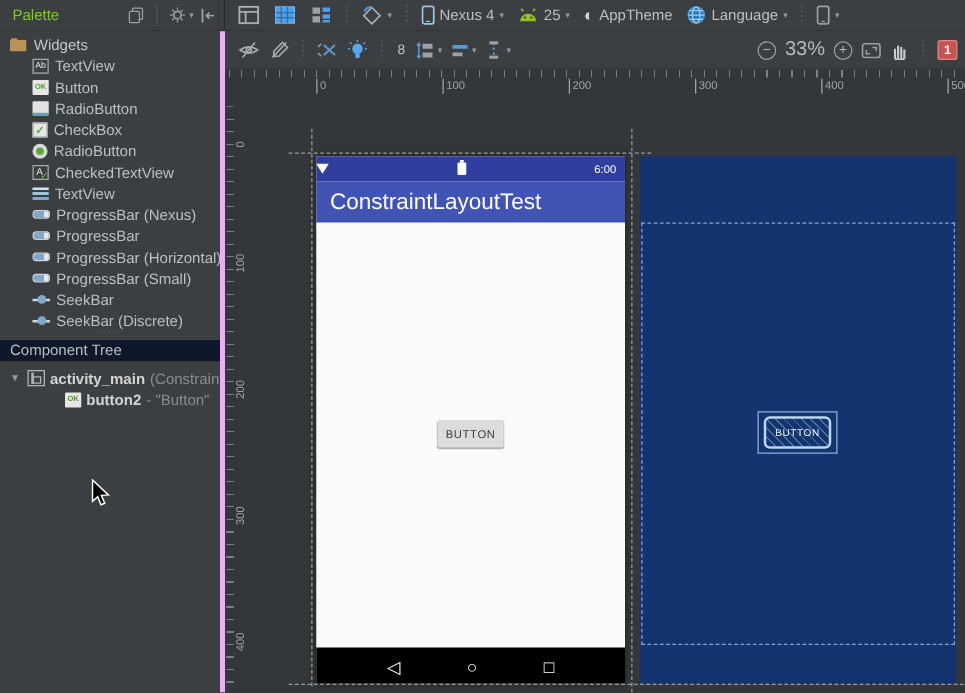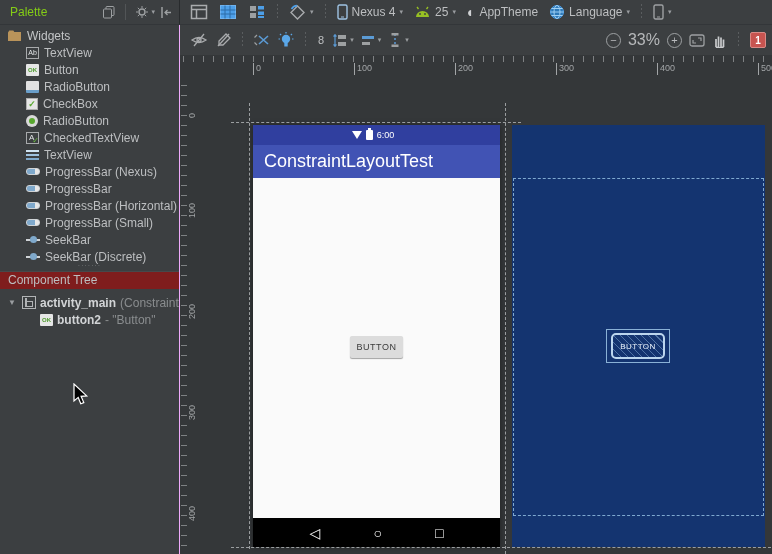--- a/index.html
+++ b/index.html
@@ -28,21 +28,21 @@
   .t2right { position:absolute; right:6px; top:0; height:30px; display:flex; align-items:center; gap:7px; }
   .zbtn { width:15px; height:15px; border:1px solid #9da0a2; border-radius:50%; color:#b8babc;
     display:flex; align-items:center; justify-content:center; font-size:11px; line-height:10px; }
   .zoomtxt { color:#b6b8ba; font-size:16px; }
   .err-badge { width:16px; height:16px; background:#c75450; border:1px solid #d98a86; border-radius:2px;
     color:#fff; font-size:10px; font-weight:bold; display:flex; align-items:center; justify-content:center; }
   .marginval { color:#bdbfc1; font-size:11px; padding:0 2px; }
 
   
   .left { position:absolute; left:0; top:25px; width:180px; height:529px; background:#3c3f41;
-    border-right:1px solid #f0abfc; overflow:hidden; }
+    border-right:4px solid #f0abfc; overflow:hidden; }
   .plist { list-style:none; padding-top:2px; }
   .plist li { height:17px; display:flex; align-items:center; gap:5px; padding-left:26px;
     white-space:nowrap; overflow:hidden; color:#bdbfc1; }
   .plist li.pgroup { padding-left:7px; color:#c3c5c7; }
   .picon { flex:none; display:flex; align-items:center; justify-content:center; }
   .pi-box { width:13px; height:12px; border:1px solid #a8aaac; font-size:7px; color:#e2e4e6;
     display:flex; align-items:center; justify-content:center; }
   .pi-ok { width:13px; height:12px; background:#e6e6e6; border-radius:1px; font-size:6px; font-weight:bold;
     color:#4e9b2e; display:flex; align-items:center; justify-content:center; }
   .pi-toggle { width:13px; height:12px; background:#e2e2e2; border-radius:1px; border-bottom:3px solid #6a9ec9; }
@@ -58,25 +58,25 @@
   .pi-prog { width:14px; height:7px; border:1px solid #cfd3d6; border-radius:3px;
     background:linear-gradient(to right,#7fa9cc 0 8px,#e8e8e8 8px); }
   .pi-seek { width:14px; height:9px; position:relative; }
   .pi-seek::before { content:""; position:absolute; left:0; right:0; top:4px; height:2px; background:#cfd3d6; }
   .pi-seek::after { content:""; position:absolute; left:4px; top:1px; width:7px; height:7px; border-radius:50%; background:#7fa9cc; }
 
   .splitter { position:relative; height:6px; }
   .splitter .dots { position:absolute; left:50%; top:-3px; transform:translateX(-50%);
     color:#707375; font-size:7px; letter-spacing:1px; }
   .ct-head { height:18px; line-height:17px; padding-left:8px; color:#bcbec0; border-top:1px solid #46494b;
-    background:#7f1d1d; }
+    background:#0f172a; }
   .ct-tree { padding-top:5px; }
   .ct-row { height:17px; display:flex; align-items:center; gap:4px; white-space:nowrap; overflow:hidden; }
   .ct-row.root { padding-left:8px; }
-  .ct-row.child { padding-left:40px; }
+  .ct-row.child { padding-left:52px; }
   .tree-arrow { color:#9a9da0; font-size:8px; width:10px; flex:none; }
   .ct-bold { color:#d2d4d6; font-weight:bold; }
   .ct-dim { color:#8a8d8f; }
   .pi-cl { width:14px; height:13px; border:1px solid #b2b4b6; position:relative; flex:none; background:#3c3f41; }
   .pi-cl::before { content:""; position:absolute; left:2px; top:1px; bottom:1px; width:2px; background:#b2b4b6; }
   .pi-cl::after { content:""; position:absolute; right:2px; top:4px; width:5px; height:4px; border:1px solid #b2b4b6; }
 
   .cursor { position:absolute; left:73px; top:358px; z-index:50; }
 
   
@@ -91,21 +91,21 @@
   .vlbl { position:absolute; left:7px; font-size:9px; color:#a2a5a7;
     writing-mode:vertical-rl; transform:rotate(180deg); line-height:11px; }
 
   .dashline { position:absolute; z-index:5; }
   .dash-v { border-left:1px dashed #9b9ea0; width:0; }
   .dash-h { border-top:1px dashed #9b9ea0; height:0; }
 
   
   .device { position:absolute; left:73px; top:70px; width:247px; height:422px; background:#fafafa;
     box-shadow:0 0 6px rgba(0,0,0,.4); }
-  .statusbar { height:20px; background:#303f9f; display:flex; align-items:center; justify-content:center;
+  .statusbar { height:20px; background:#303f9f; display:flex; align-items:center; justify-content:space-between;
     gap:4px; padding-right:7px; }
   .wifi { width:0; height:0; border-left:5px solid transparent; border-right:5px solid transparent;
     border-top:8px solid #fff; }
   .batt { width:7px; height:10px; background:#fff; border-radius:1px; position:relative; }
   .batt::before { content:""; position:absolute; top:-2px; left:2px; width:3px; height:2px; background:#fff; }
   .stime { color:#fff; font-size:9px; }
   .appbar { height:33px; background:#4153b4; display:flex; align-items:center; padding-left:11px; }
   .apptitle { color:#fff; font-size:18px; }
   .dbutton { position:absolute; left:97px; top:211px; width:53px; height:22px; background:#dcdcdc;
     border-radius:2px; box-shadow:0 1px 1px rgba(0,0,0,.35); color:#3a3a3a; font-size:9px; letter-spacing:.5px;

